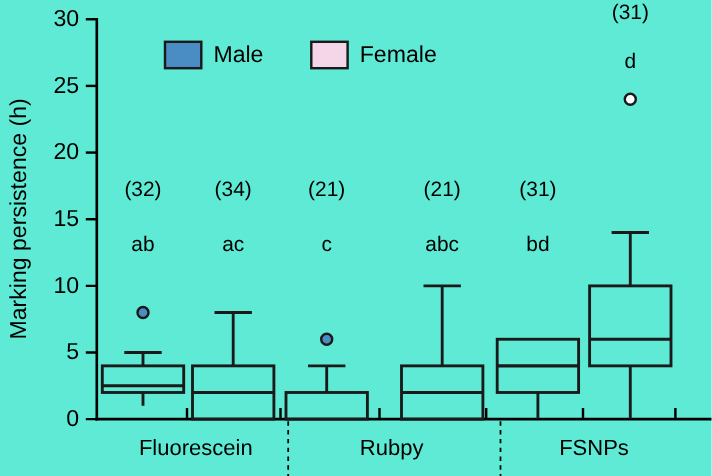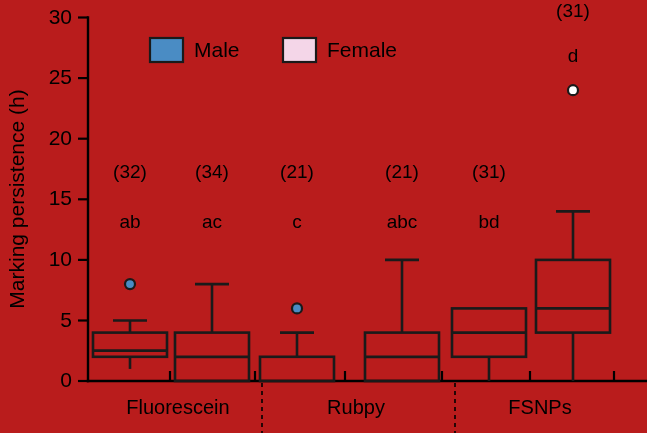--- a/index.html
+++ b/index.html
@@ -8,21 +8,21 @@
     background: #ffffff;
   }
   body {
     font-family: "Liberation Sans", sans-serif;
     -webkit-font-smoothing: antialiased;
   }
   #figure {
     position: relative;
     width: 647px;
     height: 433px;
-    background: #b91c1c;
+    background: #5eead4;
     overflow: hidden;
   }
   .svg-root {
     position: absolute;
     left: 0;
     top: 0;
     width: 647px;
     height: 433px;
   }
   text {

